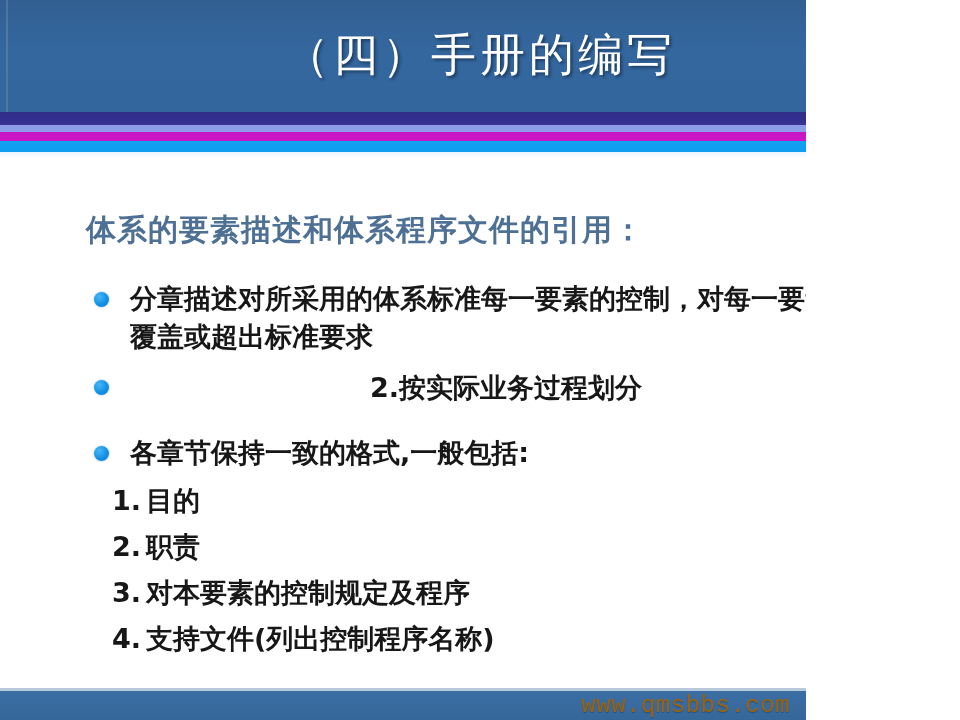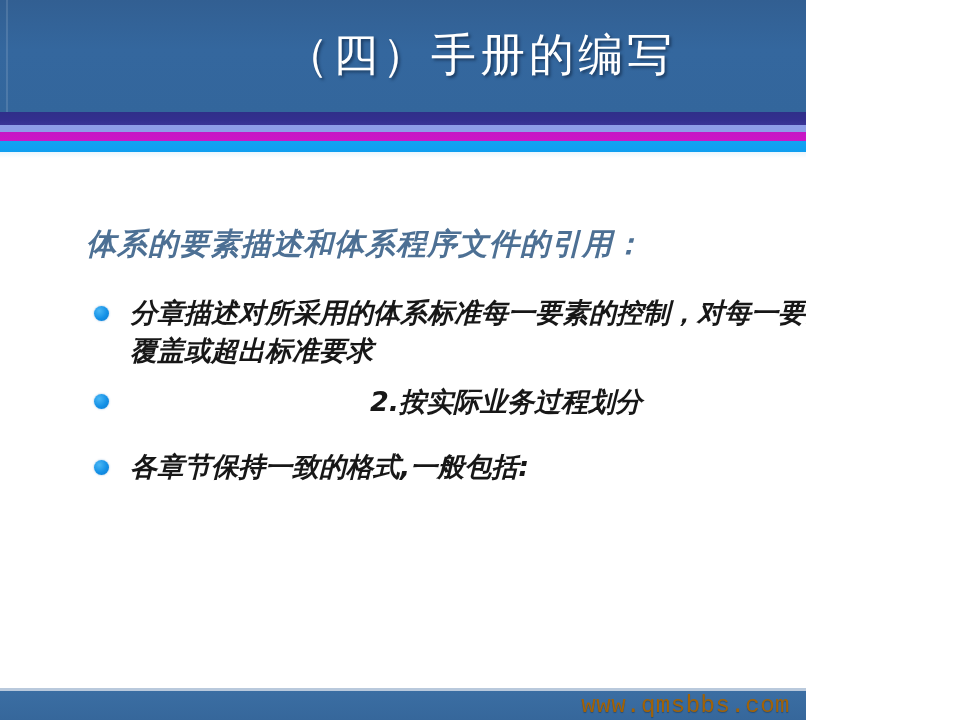--- a/index.html
+++ b/index.html
@@ -62,24 +62,23 @@
   .band-navy      { top: 112px; height: 13px; background: linear-gradient(180deg,#2f2f89 0%,#332f8f 60%,#3a3597 100%); }
   .band-periwinkle{ top: 125px; height:  7px; background: #8e9de8; }
   .band-magenta   { top: 132px; height:  9px; background: linear-gradient(180deg,#c517c5 0%,#cc16c6 100%); }
   .band-cyan      { top: 141px; height: 11px; background: linear-gradient(180deg,#13a2f2 0%,#0f9ef0 100%); }
   .band-fade      { top: 152px; height:  6px; background: linear-gradient(180deg,#eaf6fd 0%,#ffffff 100%); }
 
   
   .content {
     position: absolute;
     left: 0;
-    top: 158px;
+    top: 144px;
     width: 960px;
     height: 532px;
-    font-style: italic;
   }
 
   .subheading {
     position: absolute;
     left: 86px;
     top: 66px;
     font-size: 30px;
     font-weight: 700;
     color: #4d7094;
     letter-spacing: 1px;
@@ -206,20 +205,34 @@
         <span class="bullet-dot"></span>
       </div>
 
       <div class="cont-line">2.按实际业务过程划分</div>
 
       <div class="bullet-row b3">
         <span class="bullet-dot"></span>
         <div class="bullet-text">各章节保持一致的格式,一般包括:</div>
       </div>
 
+      <div class="numbered">
+        <div class="num-item">
+          <span class="num-index">1.</span><span>目的</span>
+        </div>
+        <div class="num-item">
+          <span class="num-index">2.</span><span>职责</span>
+        </div>
+        <div class="num-item">
+          <span class="num-index">3.</span><span>对本要素的控制规定及程序</span>
+        </div>
+        <div class="num-item">
+          <span class="num-index">4.</span><span>支持文件(列出控制程序名称)</span>
+        </div>
+      </div>
 
     </div>
   </div>
 
   <div class="footer-top-edge"></div>
   <div class="footer-bar"></div>
   <div class="footer-watermark">www.qmsbbs.com</div>
 
 </div>
 

